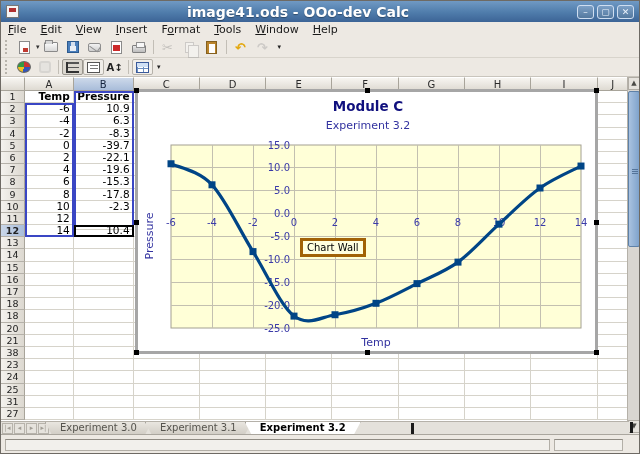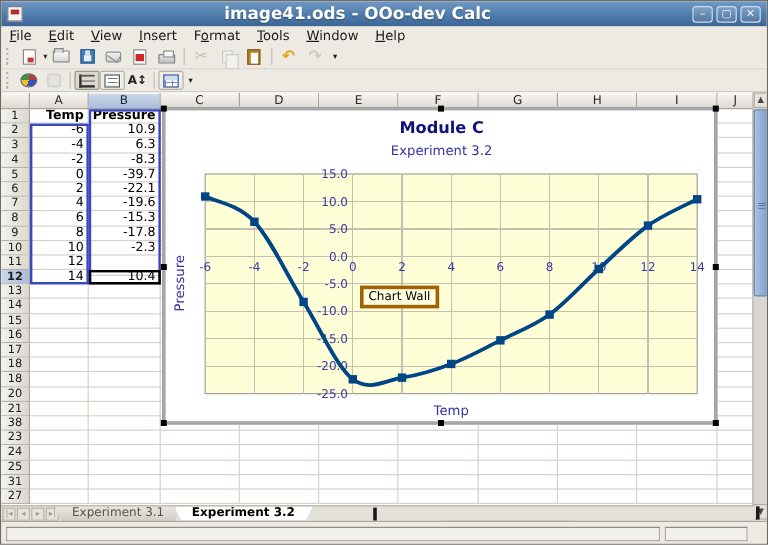--- a/index.html
+++ b/index.html
@@ -663,20 +663,21 @@
     <div class="vthumb"></div>
     <div class="sbtn" style="top:343px">▼</div>
   </div>
 
   <div class="tabbar">
     <div class="navbtn">|◂</div>
     <div class="navbtn">◂</div>
     <div class="navbtn">▸</div>
     <div class="navbtn">▸|</div>
     <div class="tabs">
+        <div class="tab">Experiment 3.0</div>
         <div class="tab">Experiment 3.1</div>
         <div class="tab active">Experiment 3.2</div>
       </div>
     <div class="tabsplit"></div>
   </div>
   <div class="hscroll">
     <div class="hbtn" style="left:0">◂</div>
     <div class="hthumb"></div>
     <div class="hbtn" style="right:1px">▸</div>
   </div>

